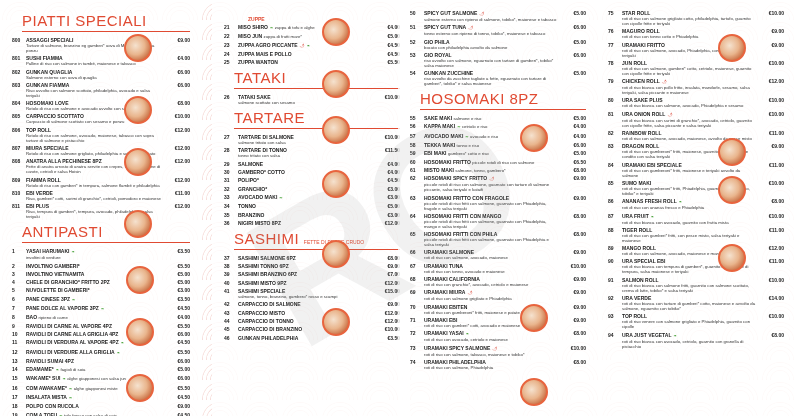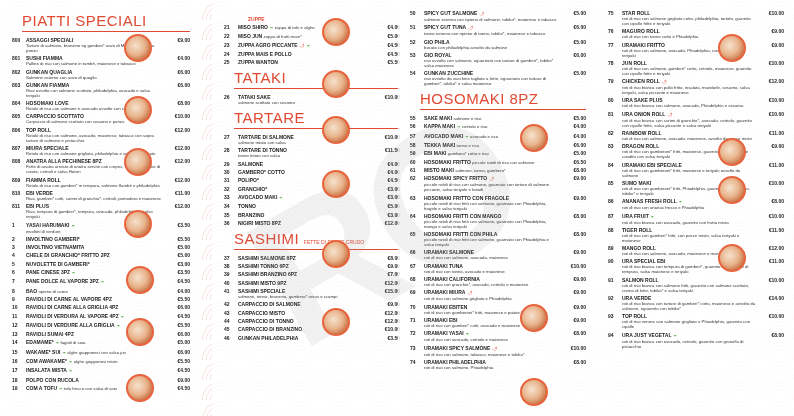--- a/index.html
+++ b/index.html
@@ -142,20 +142,21 @@
         <span class="price">€11.00</span>
       </div>
       <div class="item">
         <span class="num">811</span>
         <div class="body">
           <div><span class="name">EBI PLUS</span></div>
           <div class="desc">Riso, tempura di gamberi*, tempura, avocado, philadelphia e salsa teriyaki</div>
         </div>
         <span class="price">€12.00</span>
       </div>
+      <div class="sec-title"><span>ANTIPASTI</span></div>
       <div class="item">
         <span class="num">1</span>
         <div class="body">
           <div><span class="name">YASAI HARUMAKI</span><span class="veg">❧</span></div>
           <div class="desc">involtini di verdure</div>
         </div>
         <span class="price">€3.50</span>
       </div>
       <div class="item">
         <span class="num">2</span>

